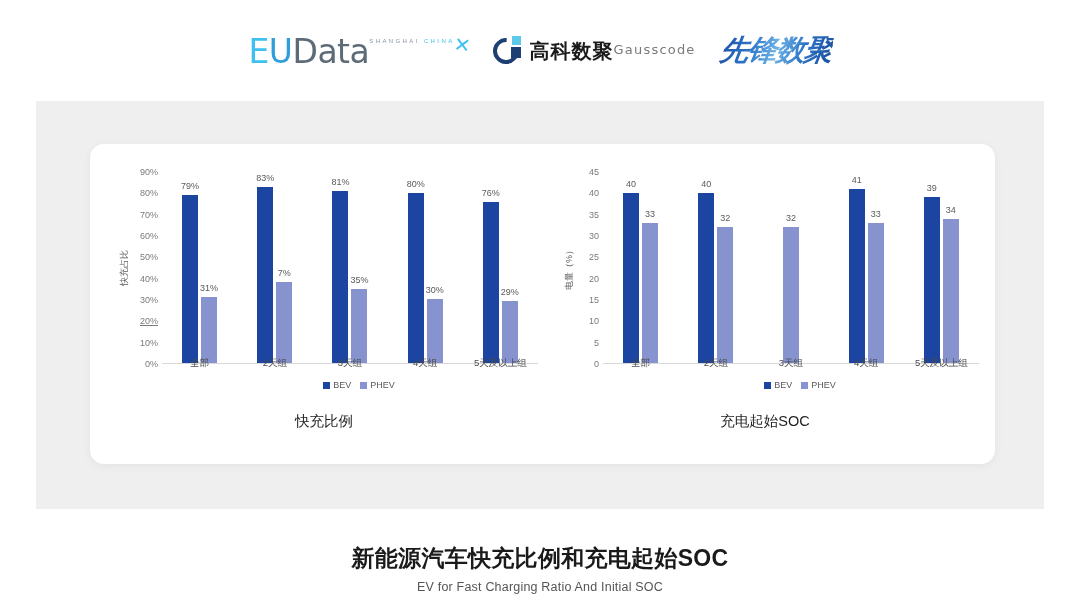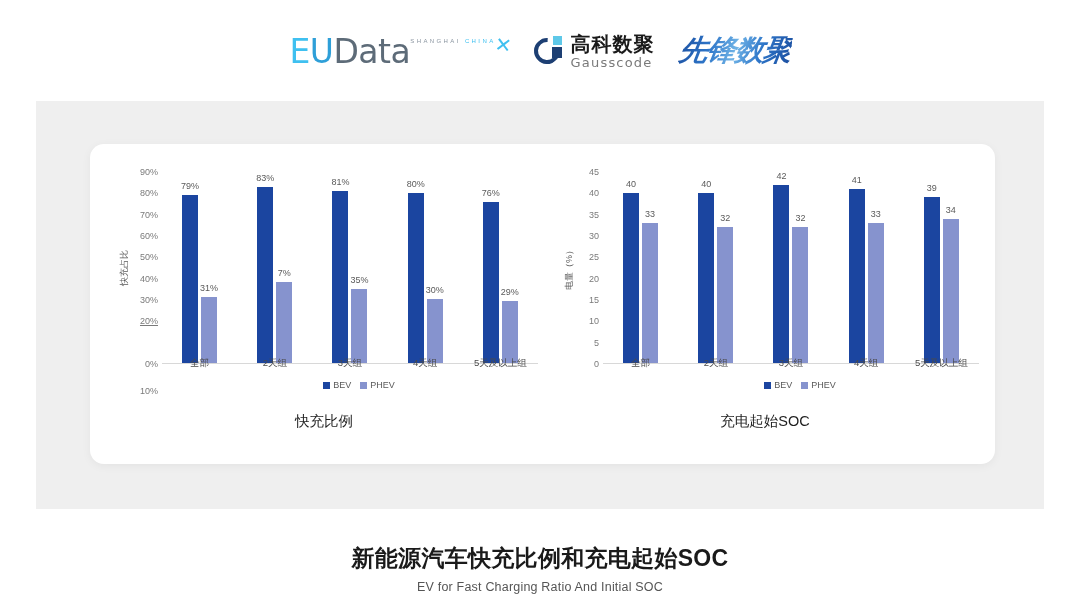--- a/index.html
+++ b/index.html
@@ -42,21 +42,21 @@
     position:absolute;left:0;top:2px;width:26px;height:26px;border-radius:50%;
     border:4.5px solid #1D3F73;border-right-color:transparent;
     transform:rotate(-42deg);box-sizing:border-box;
   }
   .gauss-mark .sq{
     position:absolute;right:2px;top:11px;width:10px;height:11px;background:#1D3F73;
   }
   .gauss-mark .dot{
     position:absolute;right:2px;top:0px;width:9px;height:9px;background:#5EC8E8;
   }
-  .gauss-txt{display:flex;flex-direction:column;line-height:1;}
+  .gauss-txt{display:flex;flex-direction:row;line-height:1;}
   .gauss-cn{
     font-size:20px;font-weight:700;color:#1A1A1A;letter-spacing:1px;
     font-family:"DejaVu Sans",sans-serif;white-space:nowrap;
   }
   .gauss-en{
     font-size:13px;color:#7A7A7A;letter-spacing:1.2px;margin-top:2px;
     font-family:"DejaVu Sans",sans-serif;
   }
 
   
@@ -186,21 +186,21 @@
       <div class="axis-title">快充占比</div>
       <div class="ticks" id="ticks-left">
           <div class="tick" style="top: 0%;">90%</div>
           <div class="tick" style="top: 11.1111%;">80%</div>
           <div class="tick" style="top: 22.2222%;">70%</div>
           <div class="tick" style="top: 33.3333%;">60%</div>
           <div class="tick" style="top: 44.4444%; padding-left: 16px;">50%</div>
           <div class="tick" style="top: 55.5556%;">40%</div>
           <div class="tick" style="top: 66.6667%;">30%</div>
           <div class="tick" style="top: 77.7778%; text-decoration: underline;">20%</div>
-          <div class="tick" style="top: 88.8889%; margin-top: 48px;">10%</div>
+          <div class="tick" style="top: 88.8889%;">10%</div>
           <div class="tick" style="top: 100%;">0%</div>
         </div>
       <div class="plot">
         <div class="groups" id="groups-left">
             <div class="group">
               <div class="bar bev" style="height: 87.7778%;">
                 <span class="val">79%</span>
               </div>
               <div class="bar phev" style="height: 34.4444%;">
                 <span class="val">31%</span>
@@ -288,23 +288,20 @@
             </div>
             <div class="group">
               <div class="bar bev" style="height: 88.8889%;">
                 <span class="val">40</span>
               </div>
               <div class="bar phev" style="height: 71.1111%;">
                 <span class="val">32</span>
               </div>
             </div>
             <div class="group">
-              <div class="bar bev" style="height: 93.3333%;">
-                <span class="val">42</span>
-              </div>
               <div class="bar phev" style="height: 71.1111%;">
                 <span class="val">32</span>
               </div>
             </div>
             <div class="group">
               <div class="bar bev" style="height: 91.1111%;">
                 <span class="val">41</span>
               </div>
               <div class="bar phev" style="height: 73.3333%;">
                 <span class="val">33</span>

